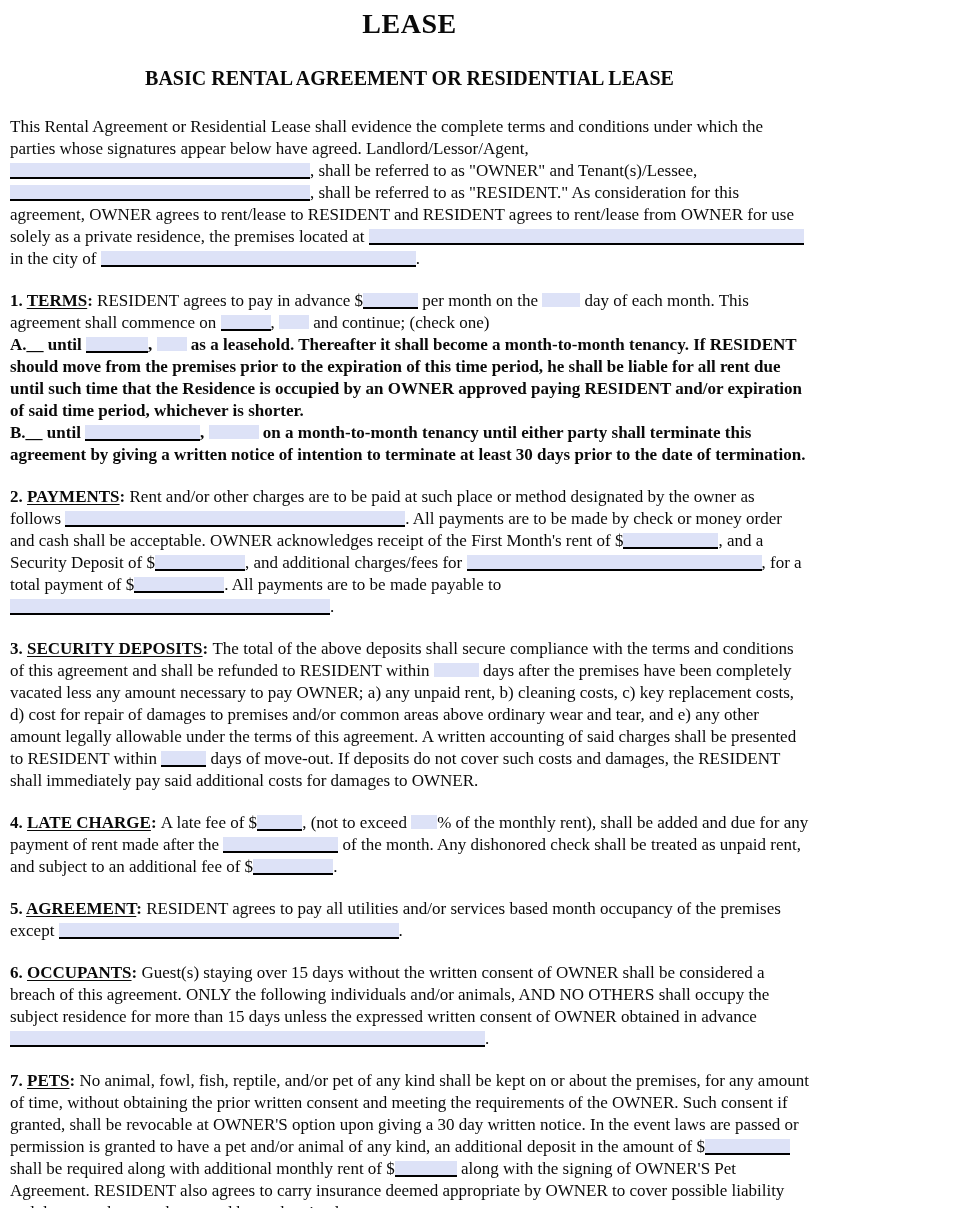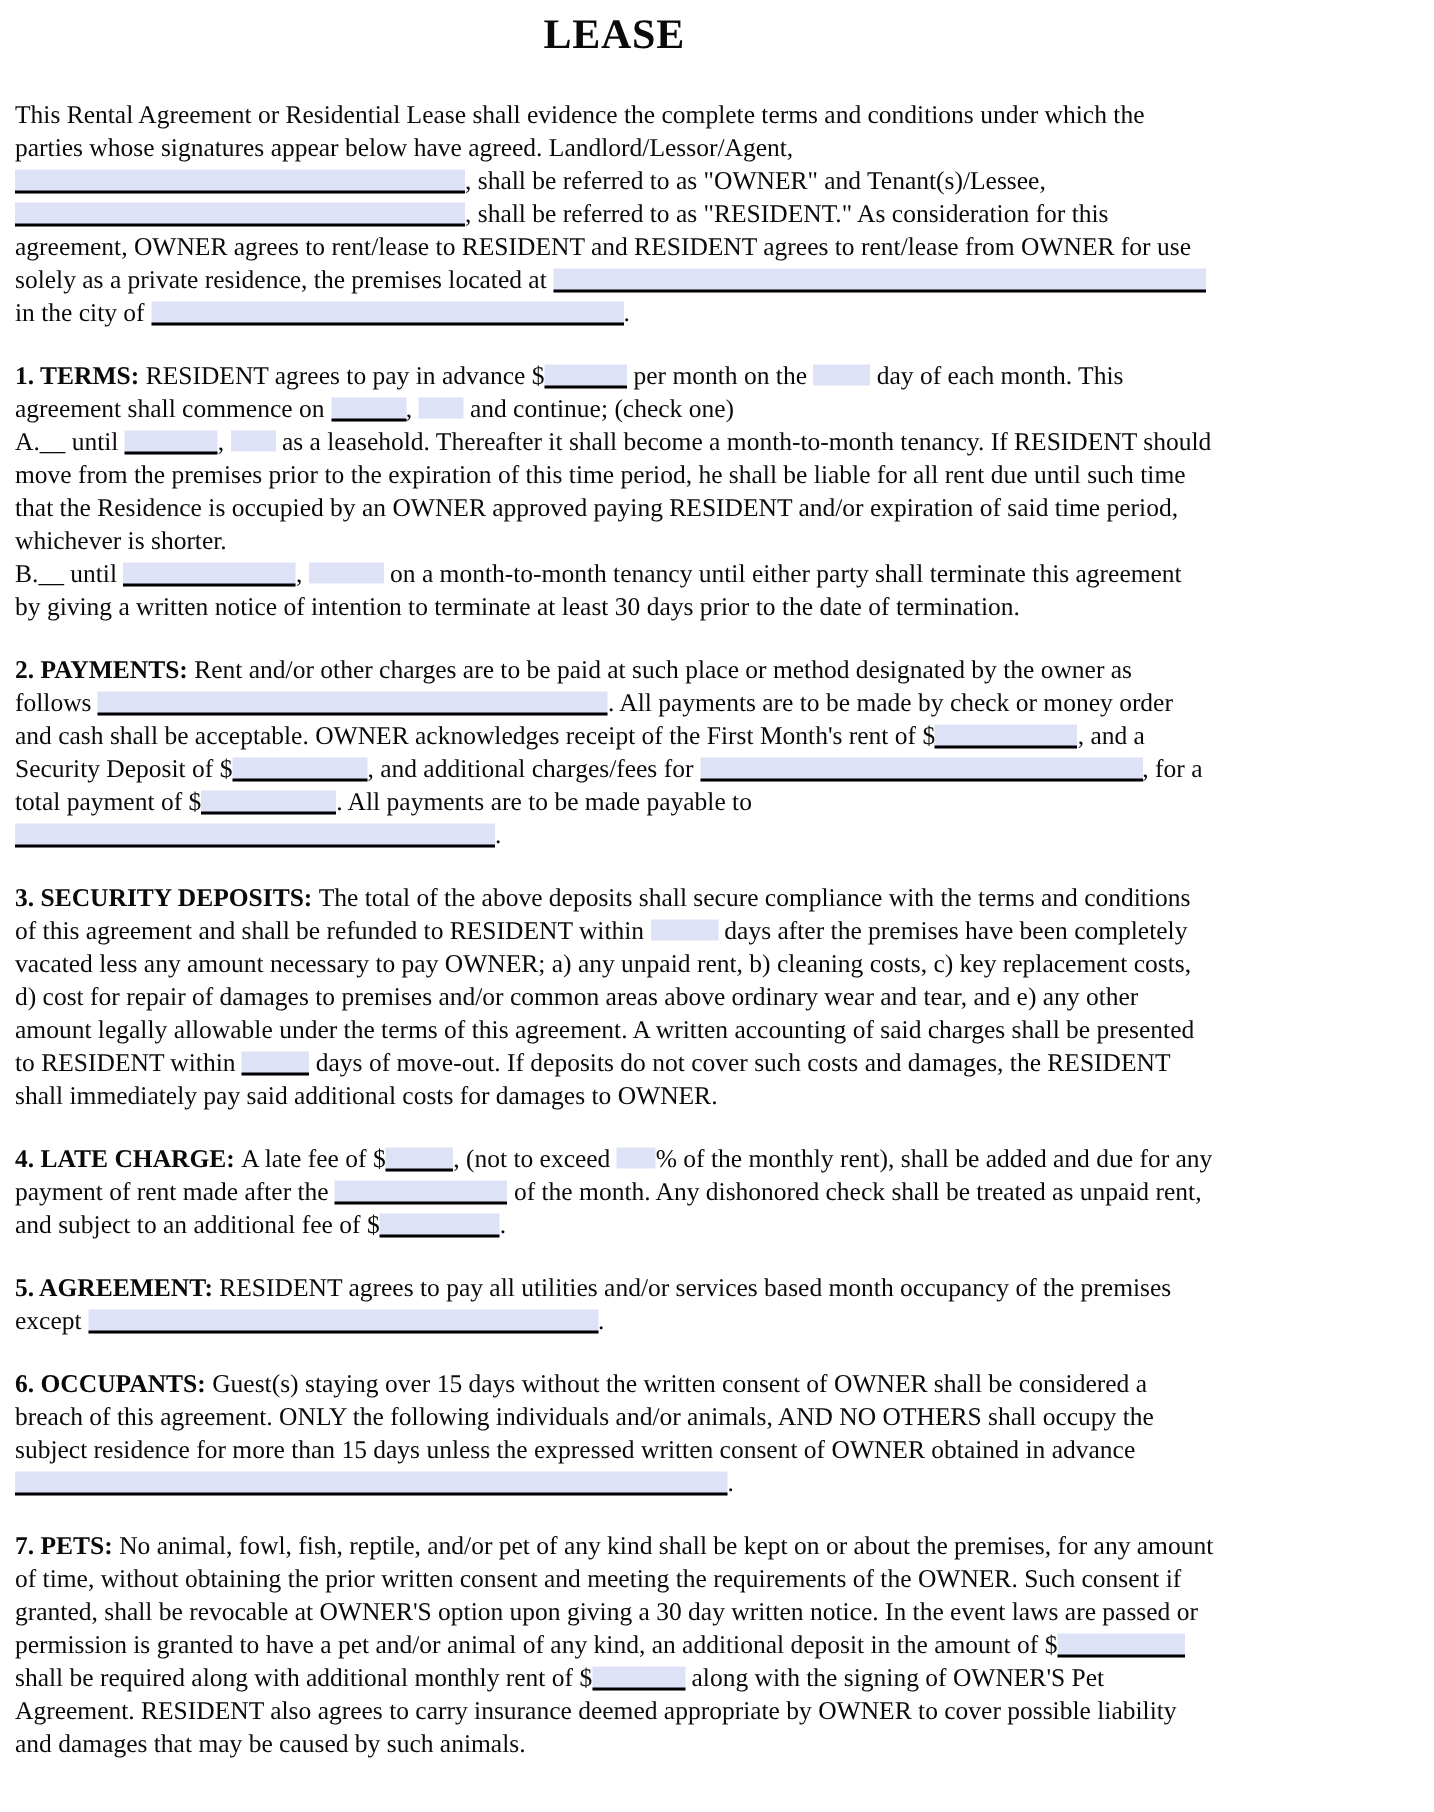--- a/index.html
+++ b/index.html
@@ -38,26 +38,28 @@
     font-size: 17px;
     line-height: 22px;
     margin: 0;
     text-align: left;
   }
   .doc-body p.section {
     margin-top: 20px;
   }
   .doc-body p.cont {
     margin-top: 0;
+    font-weight: bold;
   }
   .hd {
     font-weight: 700;
   }
   .hd-u {
     font-weight: 700;
+    text-decoration: underline;
     text-underline-offset: 2px;
   }
   .blank {
     display: inline-block;
     box-sizing: border-box;
     height: 16px;
     background: var(--field-fill, #dde2f7);
     border-bottom: 2px solid #000000;
     vertical-align: -3px;
   }
@@ -65,20 +67,21 @@
     border-bottom: none;
     height: 14px;
     vertical-align: -1px;
   }
 </style>
 </head>
 <body>
 
 <div class="page" style="color: rgb(10, 10, 10); background: rgb(255, 255, 255);">
   <h1 class="doc-title">LEASE</h1>
+  <h2 class="doc-subtitle">BASIC RENTAL AGREEMENT OR RESIDENTIAL LEASE</h2>
   <div class="doc-body">
       <p class="section first"><span class="run">This Rental Agreement or Residential Lease shall evidence the complete terms and conditions under which the parties whose signatures appear below have agreed. Landlord/Lessor/Agent, </span><span class="blank" style="width: 300px;"></span><span class="run">, shall be referred to as "OWNER" and Tenant(s)/Lessee, </span><span class="blank" style="width: 300px;"></span><span class="run">, shall be referred to as "RESIDENT." As consideration for this agreement, OWNER agrees to rent/lease to RESIDENT and RESIDENT agrees to rent/lease from OWNER for use solely as a private residence, the premises located at </span><span class="blank" style="width: 435px;"></span><span class="run"> in the city of </span><span class="blank" style="width: 315px;"></span><span class="run">.</span></p>
       <p class="section"><span class="hd">1. </span><span class="hd-u">TERMS</span><span class="hd">: </span><span class="run">RESIDENT agrees to pay in advance $</span><span class="blank" style="width: 55px;"></span><span class="run"> per month on the </span><span class="blank no-line" style="width: 38px;"></span><span class="run"> day of each month. This agreement shall commence on </span><span class="blank" style="width: 50px;"></span><span class="run">, </span><span class="blank no-line" style="width: 30px;"></span><span class="run"> and continue; (check one)</span></p>
       <p class="cont"><span class="run">A.__ until </span><span class="blank" style="width: 62px;"></span><span class="run">, </span><span class="blank no-line" style="width: 30px;"></span><span class="run"> as a leasehold. Thereafter it shall become a month-to-month tenancy. If RESIDENT should move from the premises prior to the expiration of this time period, he shall be liable for all rent due until such time that the Residence is occupied by an OWNER approved paying RESIDENT and/or expiration of said time period, whichever is shorter.</span></p>
       <p class="cont"><span class="run">B.__ until </span><span class="blank" style="width: 115px;"></span><span class="run">, </span><span class="blank no-line" style="width: 50px;"></span><span class="run"> on a month-to-month tenancy until either party shall terminate this agreement by giving a written notice of intention to terminate at least 30 days prior to the date of termination.</span></p>
       <p class="section"><span class="hd">2. </span><span class="hd-u">PAYMENTS</span><span class="hd">: </span><span class="run">Rent and/or other charges are to be paid at such place or method designated by the owner as follows </span><span class="blank" style="width: 340px;"></span><span class="run">. All payments are to be made by check or money order and cash shall be acceptable. OWNER acknowledges receipt of the First Month's rent of $</span><span class="blank" style="width: 95px;"></span><span class="run">, and a Security Deposit of $</span><span class="blank" style="width: 90px;"></span><span class="run">, and additional charges/fees for </span><span class="blank" style="width: 295px;"></span><span class="run">, for a total payment of $</span><span class="blank" style="width: 90px;"></span><span class="run">. All payments are to be made payable to </span><span class="blank" style="width: 320px;"></span><span class="run">.</span></p>
       <p class="section"><span class="hd">3. </span><span class="hd-u">SECURITY DEPOSITS</span><span class="hd">: </span><span class="run">The total of the above deposits shall secure compliance with the terms and conditions of this agreement and shall be refunded to RESIDENT within </span><span class="blank no-line" style="width: 45px;"></span><span class="run"> days after the premises have been completely vacated less any amount necessary to pay OWNER; a) any unpaid rent, b) cleaning costs, c) key replacement costs, d) cost for repair of damages to premises and/or common areas above ordinary wear and tear, and e) any other amount legally allowable under the terms of this agreement. A written accounting of said charges shall be presented to RESIDENT within </span><span class="blank" style="width: 45px;"></span><span class="run"> days of move-out. If deposits do not cover such costs and damages, the RESIDENT shall immediately pay said additional costs for damages to OWNER.</span></p>
       <p class="section"><span class="hd">4. </span><span class="hd-u">LATE CHARGE</span><span class="hd">: </span><span class="run">A late fee of $</span><span class="blank" style="width: 45px;"></span><span class="run">, (not to exceed </span><span class="blank no-line" style="width: 26px;"></span><span class="run">% of the monthly rent), shall be added and due for any payment of rent made after the </span><span class="blank" style="width: 115px;"></span><span class="run"> of the month. Any dishonored check shall be treated as unpaid rent, and subject to an additional fee of $</span><span class="blank" style="width: 80px;"></span><span class="run">.</span></p>
       <p class="section"><span class="hd">5. </span><span class="hd-u">AGREEMENT</span><span class="hd">: </span><span class="run">RESIDENT agrees to pay all utilities and/or services based month occupancy of the premises except </span><span class="blank" style="width: 340px;"></span><span class="run">.</span></p>
       <p class="section"><span class="hd">6. </span><span class="hd-u">OCCUPANTS</span><span class="hd">: </span><span class="run">Guest(s) staying over 15 days without the written consent of OWNER shall be considered a breach of this agreement. ONLY the following individuals and/or animals, AND NO OTHERS shall occupy the subject residence for more than 15 days unless the expressed written consent of OWNER obtained in advance </span><span class="blank" style="width: 475px;"></span><span class="run">.</span></p>

